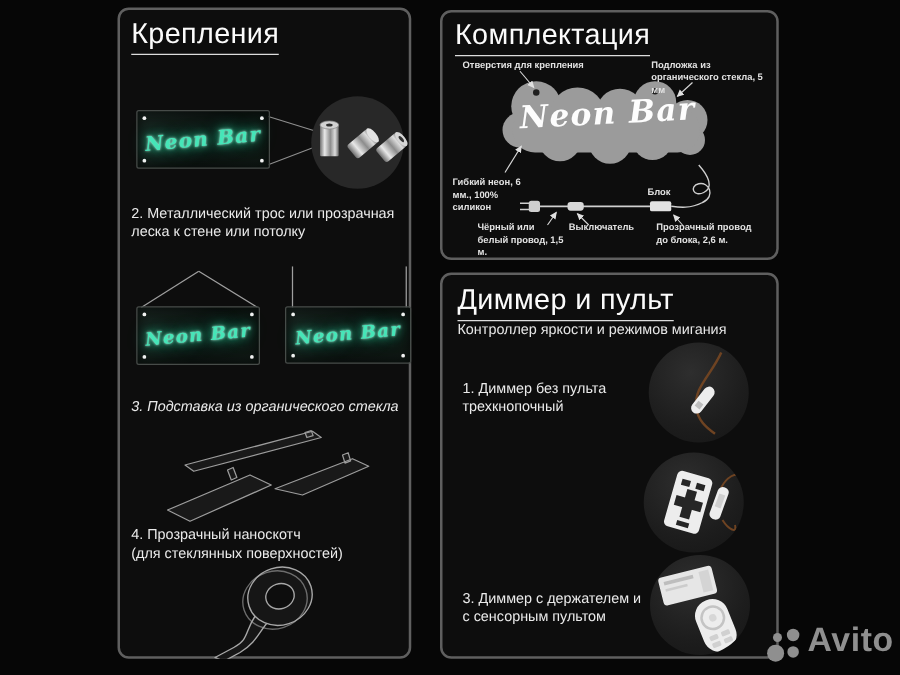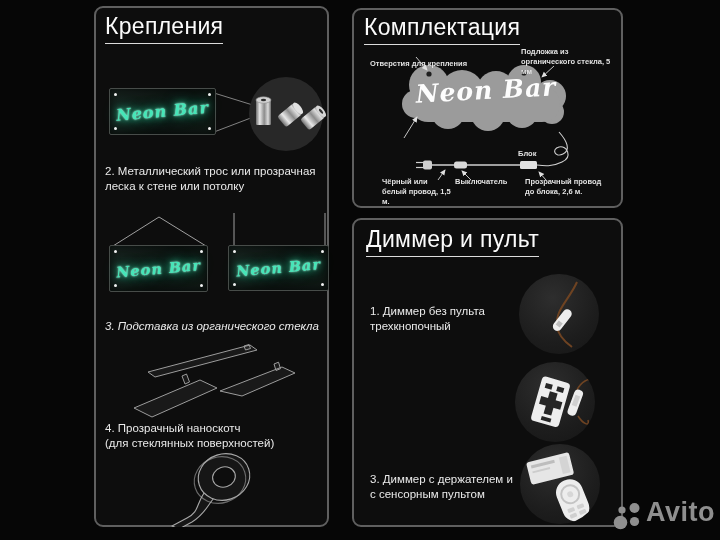--- a/index.html
+++ b/index.html
@@ -177,31 +177,33 @@
     </g>
     <line x1="77" y1="155" x2="166" y2="155" stroke="#cfcfcf" stroke-width="1.4"></line>
     <line x1="62" y1="152.5" x2="70" y2="152.5" stroke="#cfcfcf" stroke-width="1.2"></line>
     <line x1="62" y1="157.5" x2="70" y2="157.5" stroke="#cfcfcf" stroke-width="1.2"></line>
     <rect x="69" y="150.5" width="9" height="9" rx="2" fill="#cfcfcf"></rect>
     <rect x="100" y="151.5" width="13" height="7" rx="2.5" fill="#d8d8d8"></rect>
     <rect x="166" y="151" width="17" height="8" rx="1.5" fill="#e2e2e2"></rect>
     <path d="M205,122 C213,131 217,140 209,144 C201,148 197,139 205,137 C213,135 219,147 208,152 C198,157 190,156 183,155" fill="none" stroke="#cfcfcf" stroke-width="1.1"></path>
   </svg>
 
-  <div class="small-label" style="left:16px;top:37px;width:110px;margin-top:12px;">Отверстия для крепления</div>
+  <div class="small-label" style="left:16px;top:37px;width:110px;">Отверстия для крепления</div>
   <div class="small-label" style="left:167px;top:37px;width:94px;">Подложка из органического стекла, 5 мм</div>
+  <div class="small-label" style="left:8px;top:131px;width:64px;">Гибкий неон, 6 мм., 100% силикон</div>
   <div class="small-label" style="left:164px;top:139px;width:40px;">Блок</div>
   <div class="small-label" style="left:28px;top:167px;width:70px;">Чёрный или белый провод, 1,5 м.</div>
   <div class="small-label" style="left:101px;top:167px;width:60px;">Выключатель</div>
   <div class="small-label" style="left:171px;top:167px;width:84px;">Прозрачный провод до блока, 2,6 м.</div>
 </div>
 
 <div class="panel" style="left:352px;top:218px;width:271px;height:309px;">
 
   <div class="h1" style="left:12px;top:6px;">Диммер и пульт</div>
+  <div class="subtitle" style="left:12px;top:38px;width:240px;">Контроллер яркости и режимов мигания</div>
 
   <div class="item-label" style="left:16px;top:84px;width:118px;">1. Диммер без пульта трехкнопочный</div>
   <div class="photo-circle" style="left:165px;top:54px;width:80px;height:80px;">
     <svg width="80" height="80" viewBox="0 0 80 80">
       <path d="M58,8 C50,26 36,36 38,52 C39,62 46,68 53,73" stroke="#6e4322" stroke-width="2" fill="none"></path>
       <g transform="rotate(-52 44 46)">
         <rect x="31" y="41" width="25" height="9" rx="4.5" fill="#ededed"></rect>
         <rect x="36" y="43" width="5" height="5" fill="#bdbdbd"></rect>
       </g>
     </svg>

